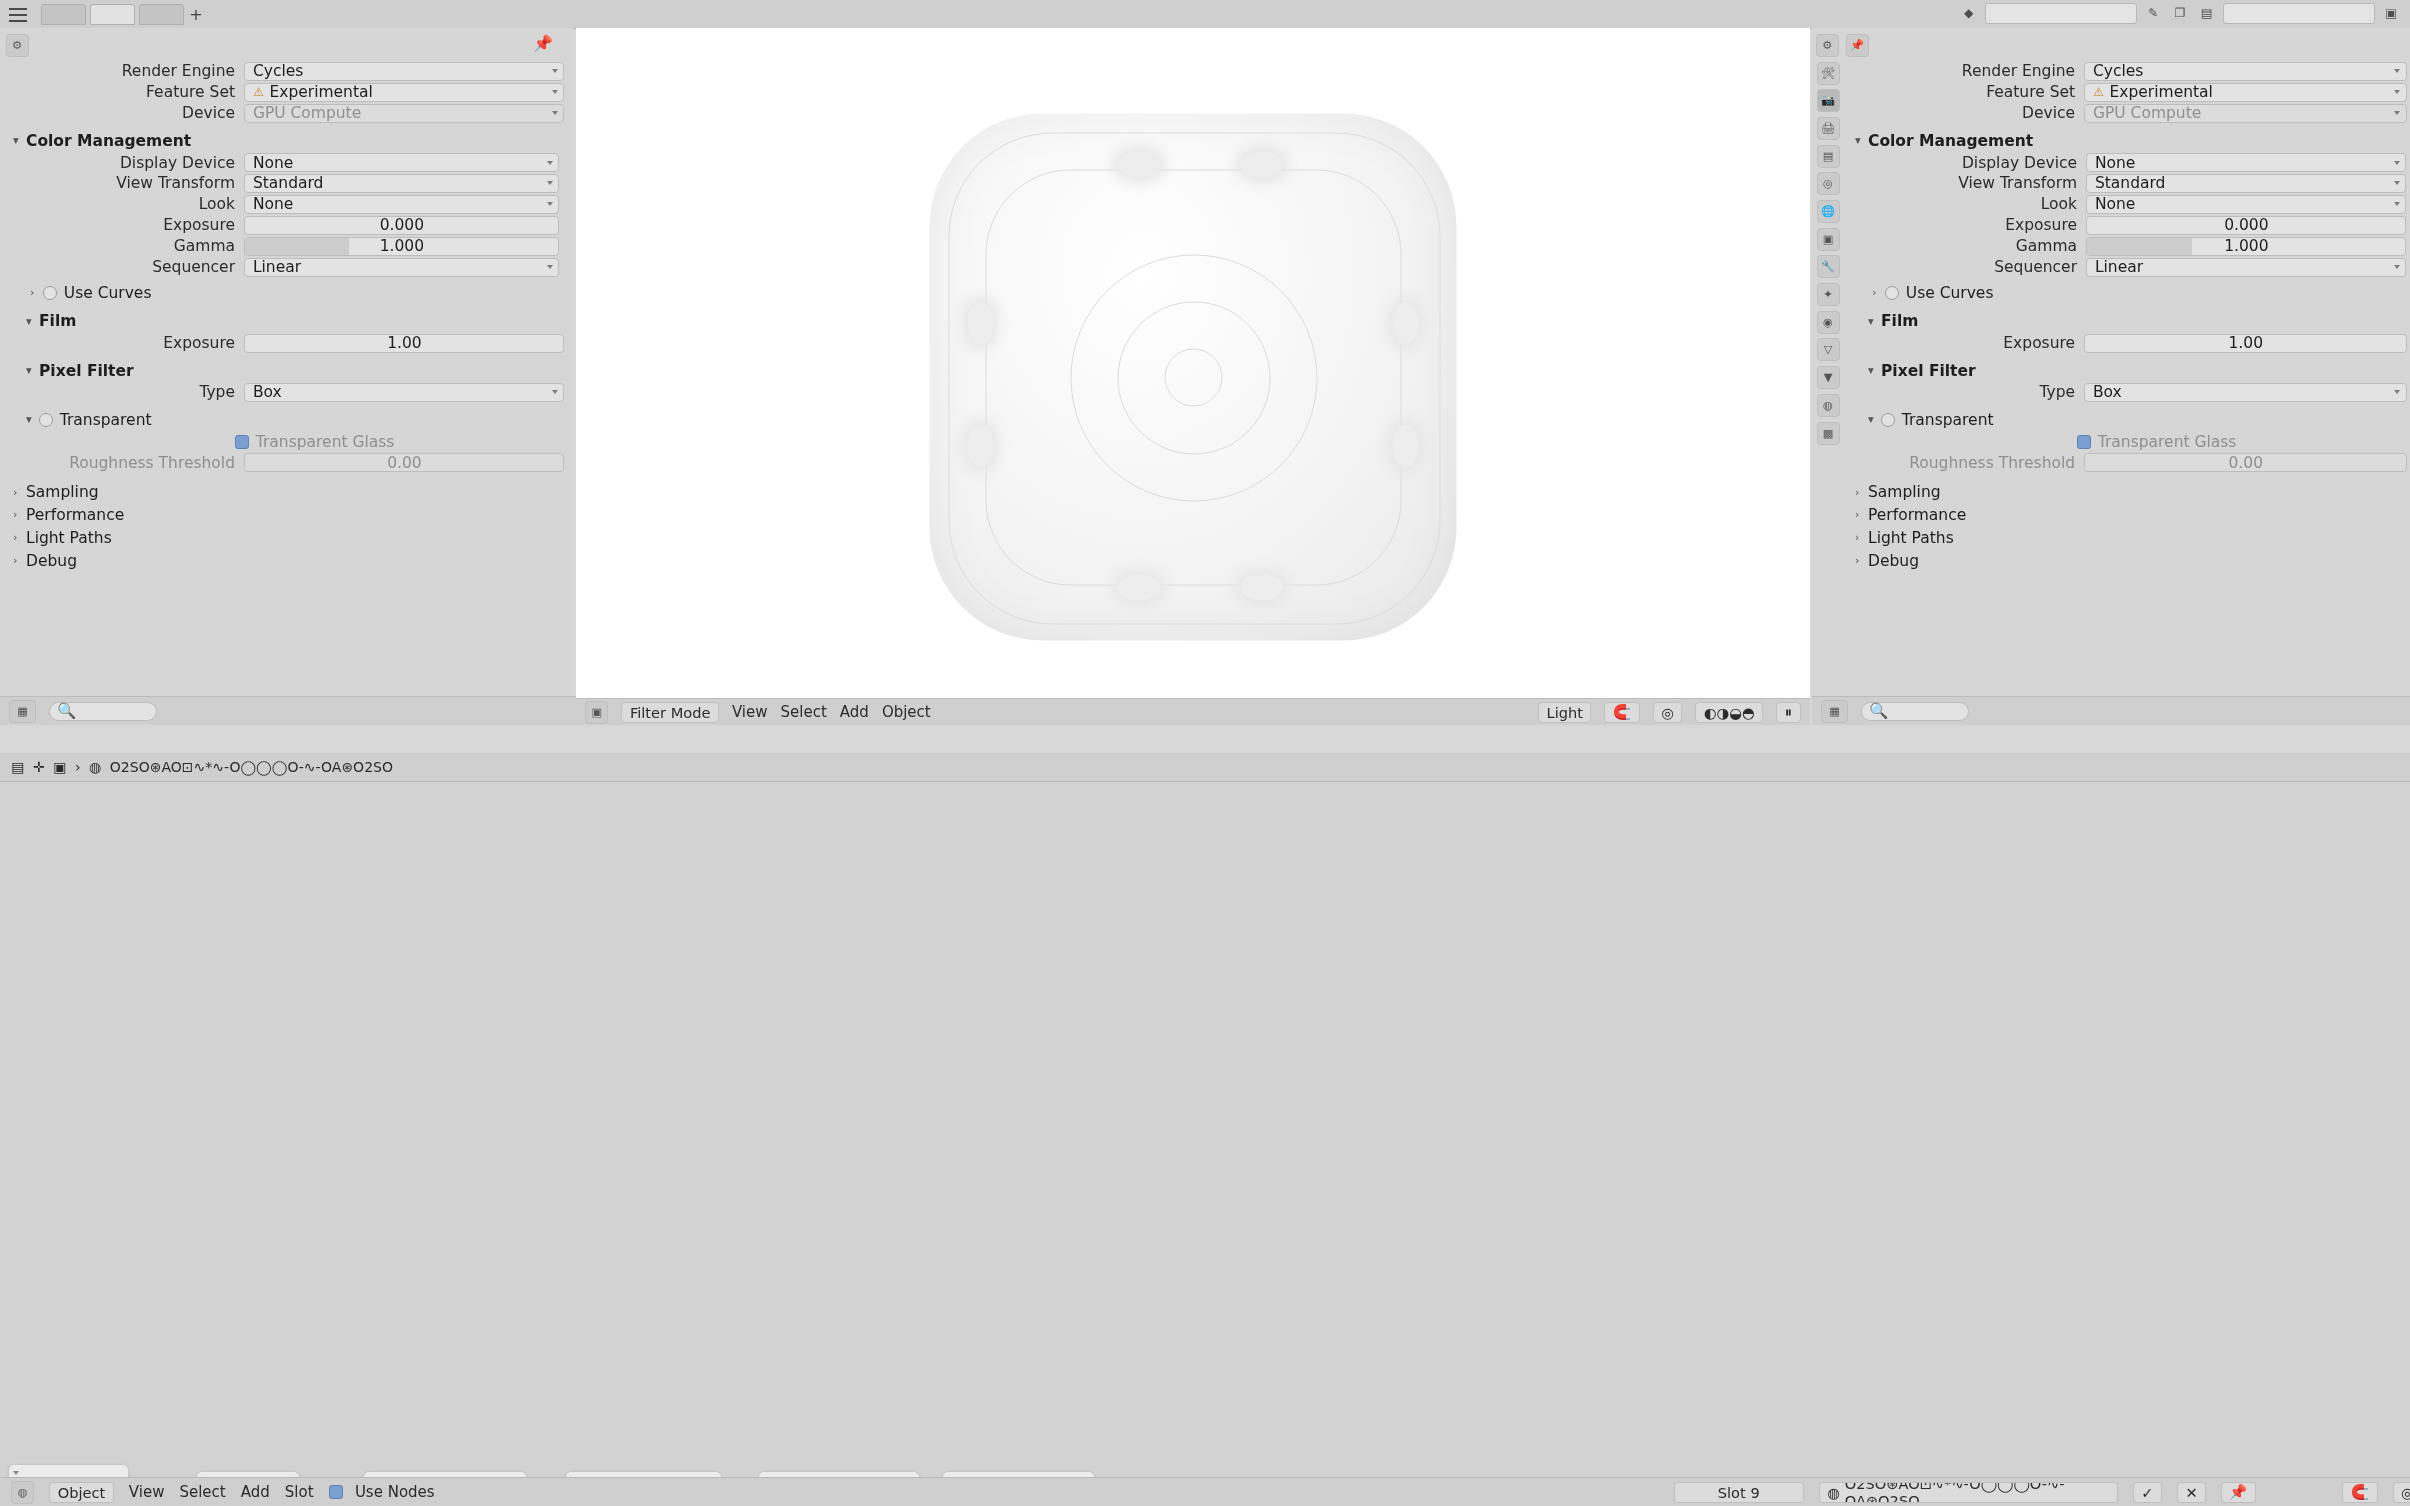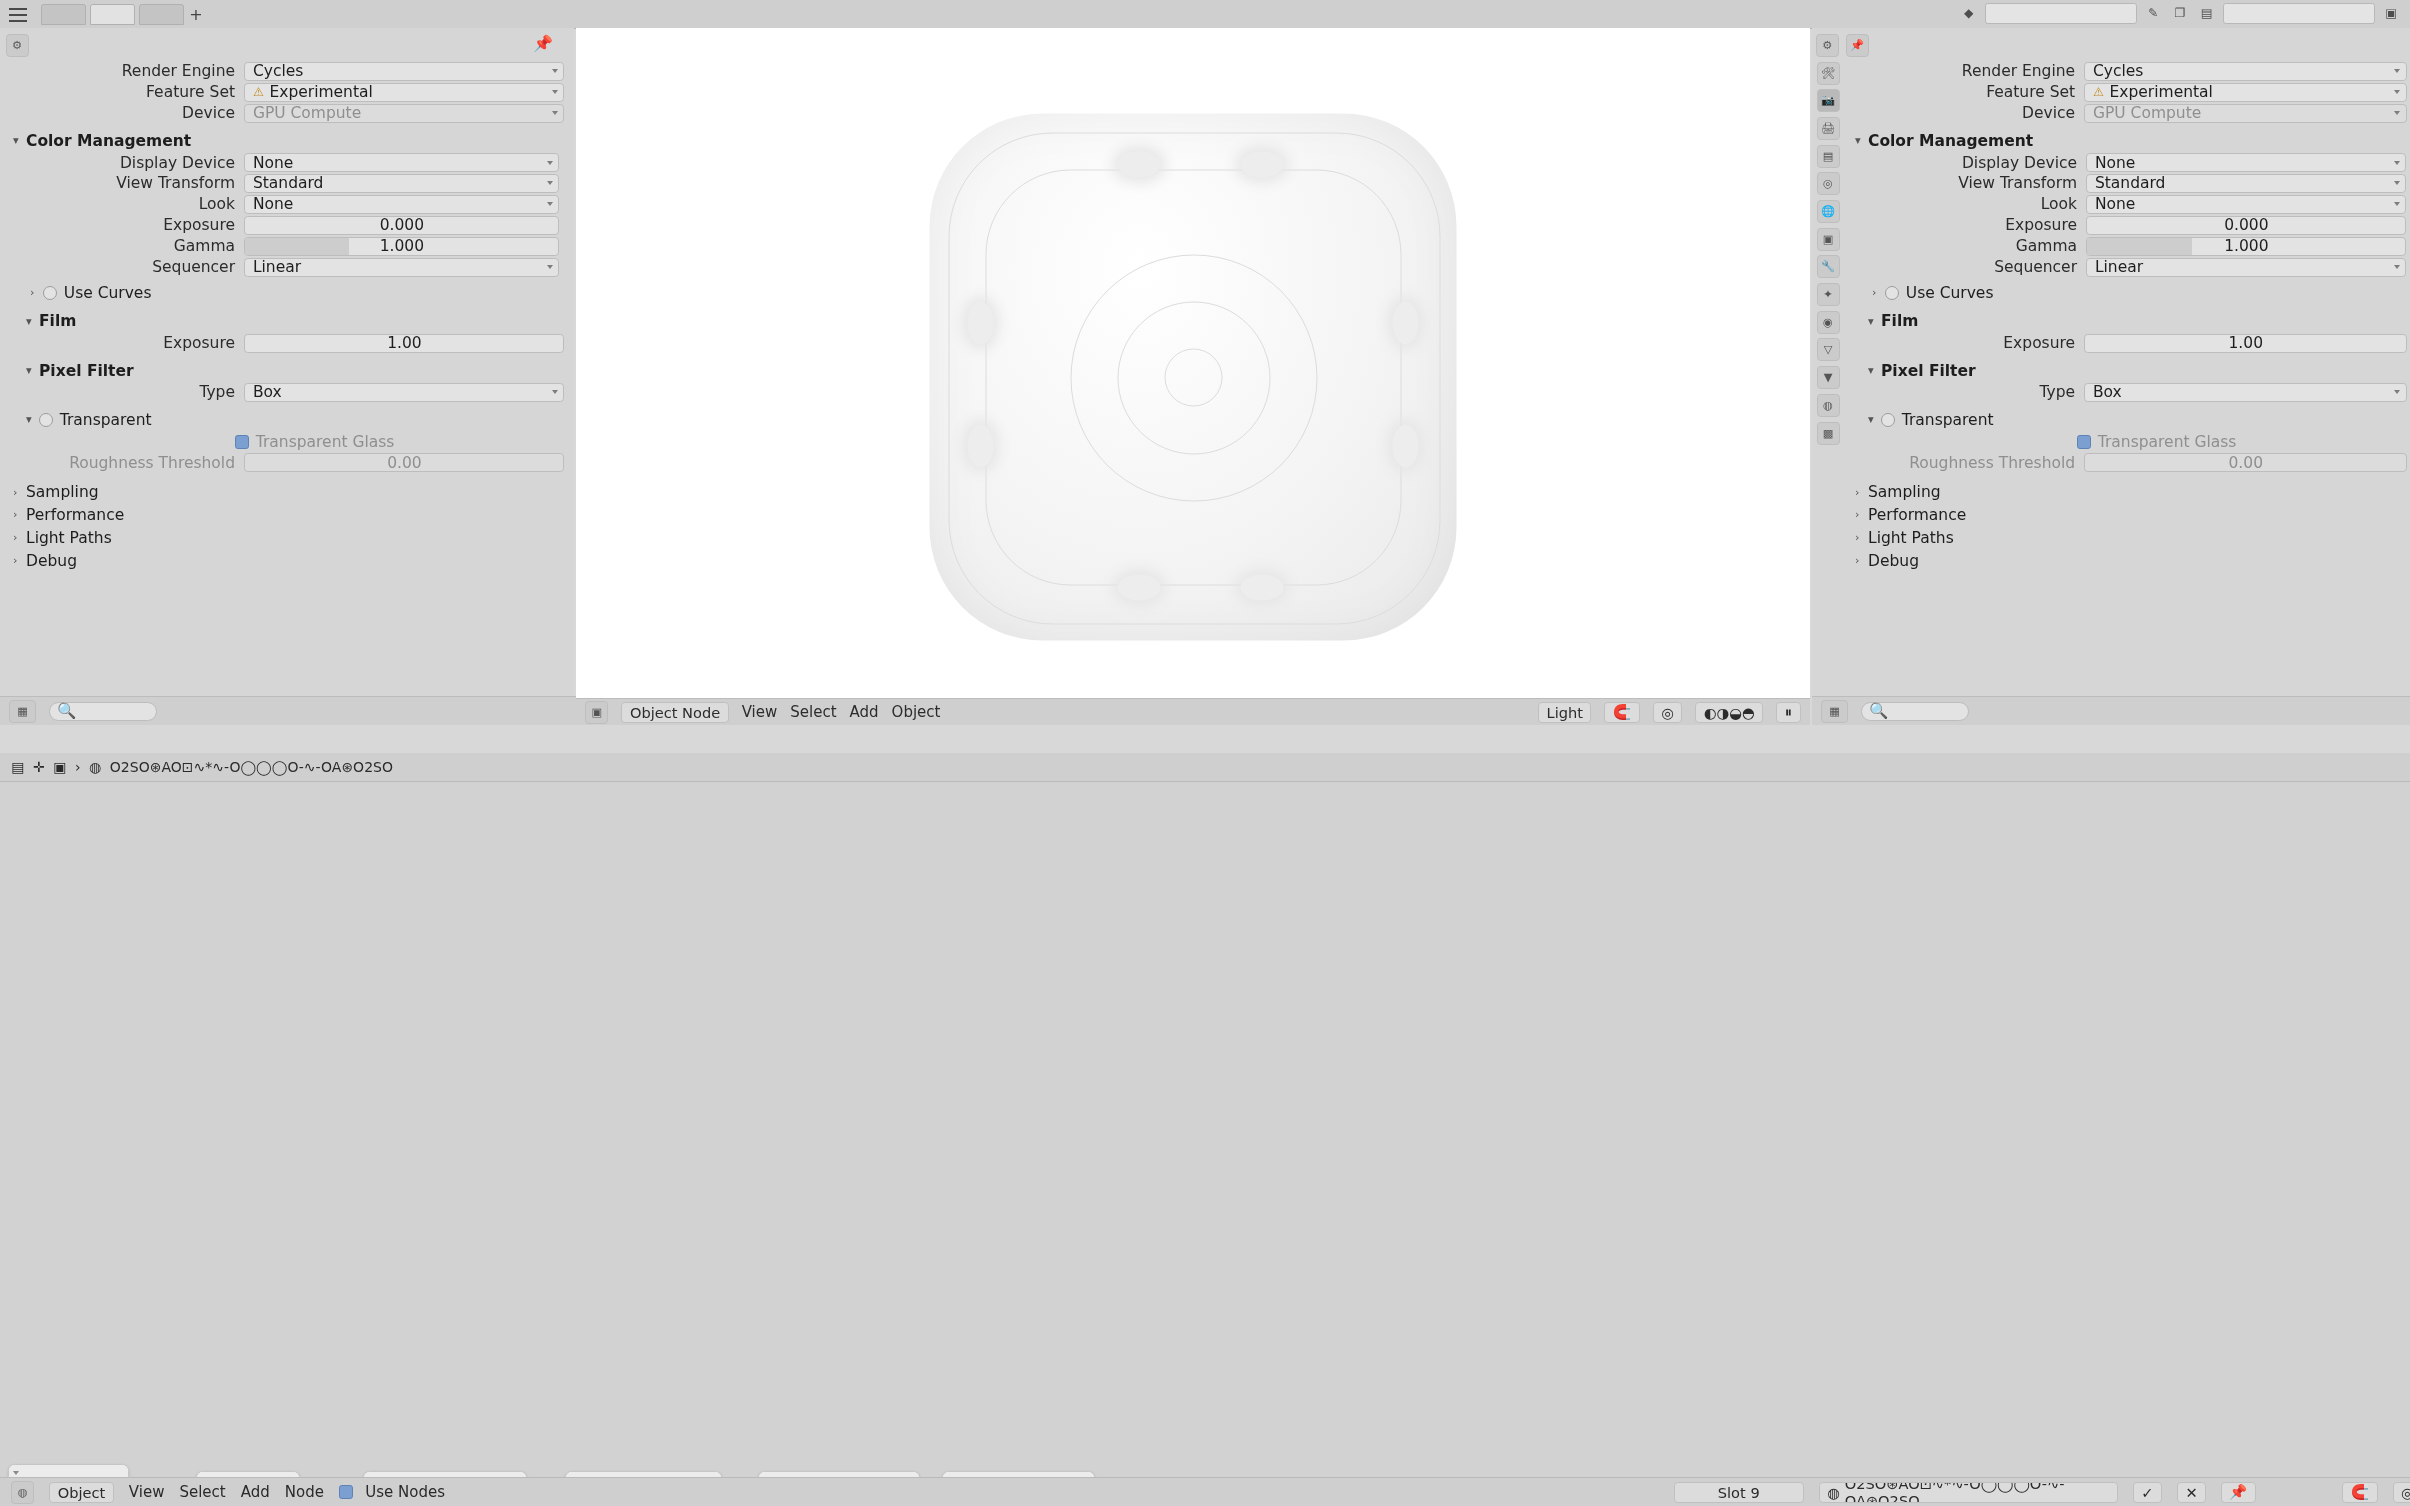--- a/index.html
+++ b/index.html
@@ -252,21 +252,21 @@
       <div class="dot" style="left:188px;top:461px;width:43px;height:26px;"></div>
       <div class="dot" style="left:311px;top:461px;width:43px;height:26px;"></div>
       <div class="dot" style="left:38px;top:188px;width:26px;height:43px;"></div>
       <div class="dot" style="left:38px;top:311px;width:26px;height:43px;"></div>
       <div class="dot" style="left:463px;top:188px;width:26px;height:43px;"></div>
       <div class="dot" style="left:463px;top:311px;width:26px;height:43px;"></div>
     </div>
     <div class="vp-header">
       <div class="ic">▣</div>
       <div class="vpbtn">
-          <span>Object Node</span>
+          <span>Filter Mode</span>
         </div>
       <div>View</div>
       <div>Select</div>
       <div>Add</div>
       <div>Object</div>
       <div style="flex:1"></div>
       <div class="vpbtn">
           <span>Light</span>
         </div>
       <div class="vpbtn">🧲</div>
@@ -518,21 +518,21 @@
     </div>
 
     <div class="ne-footer">
       <div class="ic">◍</div>
       <div class="vpbtn">
           <span>Object</span>
         </div>
       <div>View</div>
       <div>Select</div>
       <div>Add</div>
-      <div>Node</div>
+      <div>Slot</div>
       <div style="display:flex;align-items:center;gap:5.6px;">
           <span class="chk on"></span>
           <span>Use Nodes</span>
         </div>
       <div style="flex:1"></div>
       <div class="vpbtn" style="width:113px;justify-content:center;">
           <span>Slot 9</span>
         </div>
       <div class="vpbtn" style="max-width:282px;overflow:hidden;">
           <span>◍</span>

